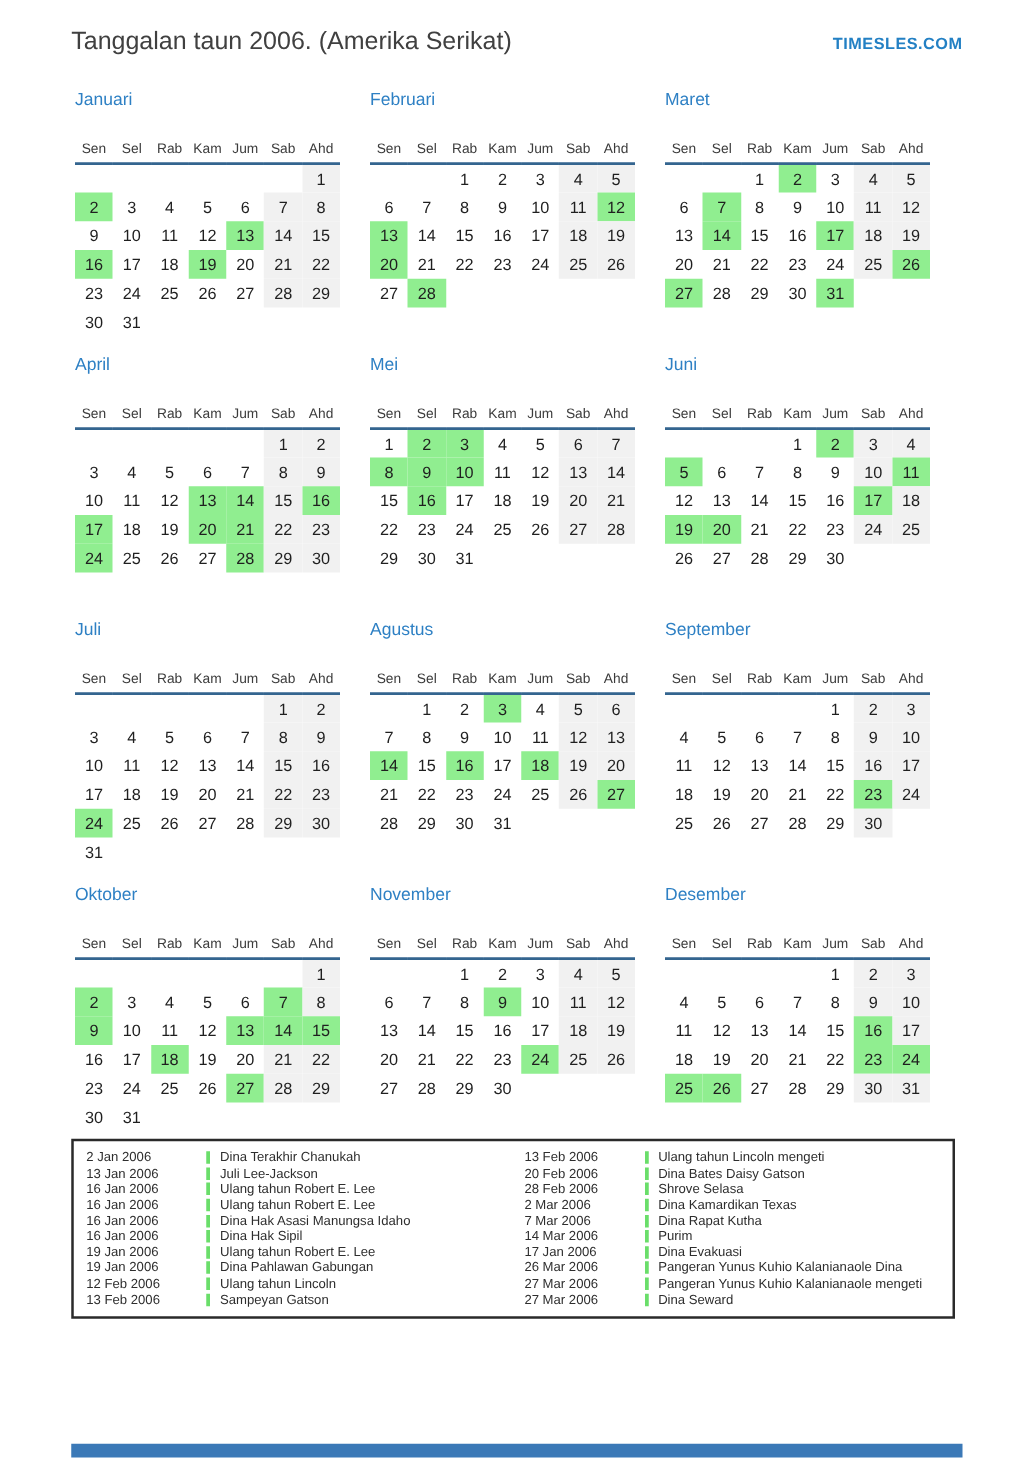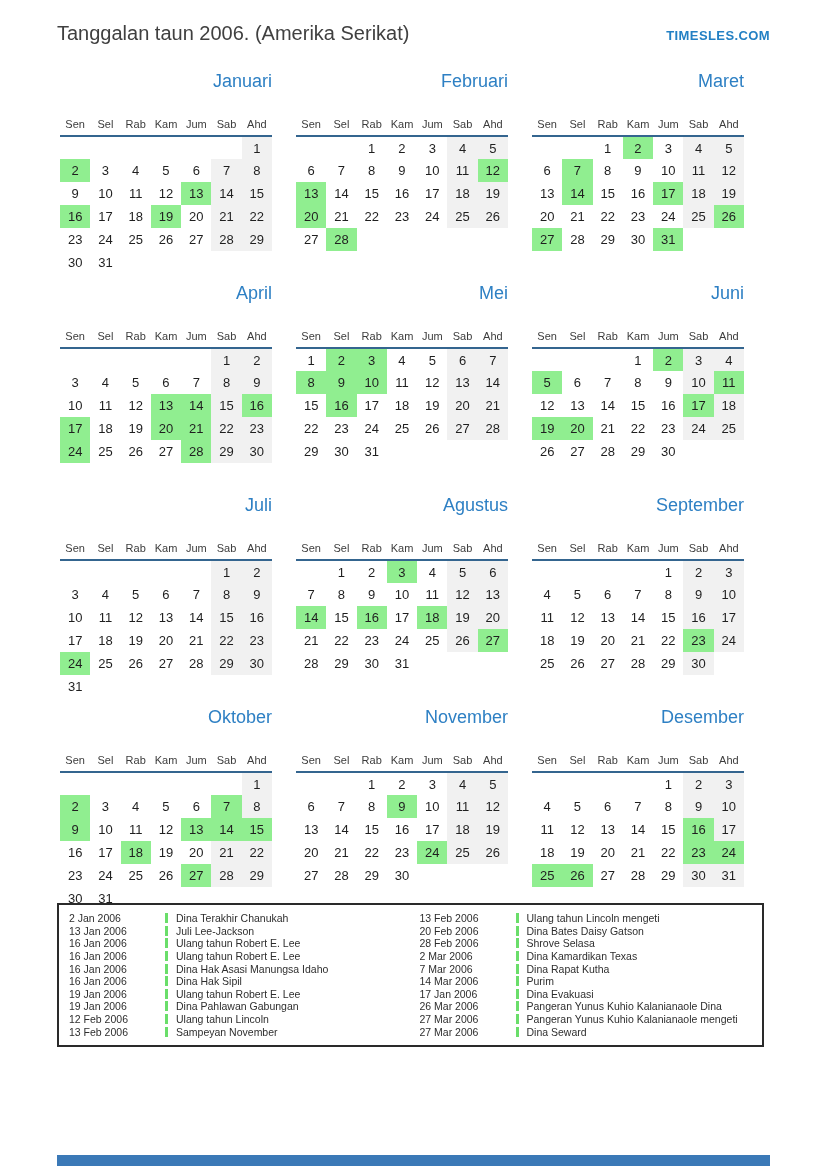--- a/index.html
+++ b/index.html
@@ -20,36 +20,36 @@
 
   
   .months-grid {
     display: grid;
     grid-template-columns: repeat(3, 212px);
     column-gap: 24px;
     row-gap: 20px;
     margin-left: 3px;
   }
   .month { height: 192px; }
-  .mtitle { text-align: right; color: #2e80c4; font-size: 18px; margin: 0 0 6px 0; }
+  .mtitle { text-align: left; color: #2e80c4; font-size: 14px; margin: 0 0 6px 0; }
   table.cal { border-collapse: collapse; width: 100%; table-layout: fixed; margin-top: 24px; }
   .cal th {
     font-size: 11px; font-weight: normal; color: #3c3c3c;
     padding: 2px 0 5px 0; border-bottom: 2px solid #34658f;
   }
   .cal td {
     height: 23px; text-align: center; font-size: 13px; color: #1f1f1f;
     cursor: default;
   }
   .cal td.we { background: #f1f1f1; }
   .cal td.hl { background: #90ee90; }
 
   
   .legend-box {
-    margin-top: 4px;
+    margin-top: 12px;
     width: 707px;
     border: 2px solid #2a2a2a;
     padding: 7px 0 7px 2px;
     display: flex;
   }
   .lcol { width: 50%; }
   .lrow { display: flex; align-items: center; height: 12.6px; }
   .ldate { width: 104px; padding-left: 8px; font-size: 10.5px; color: #2e2e2e; white-space: nowrap; }
   .ltick { width: 3px; height: 10px; background: #6ade6a; margin-right: 8px; flex: 0 0 3px; }
   .lname { font-size: 10.5px; color: #2e2e2e; white-space: nowrap; }
@@ -901,21 +901,21 @@
           <span class="lname">Dina Pahlawan Gabungan</span>
         </div>
         <div class="lrow">
           <span class="ldate">12 Feb 2006</span>
           <span class="ltick"></span>
           <span class="lname">Ulang tahun Lincoln</span>
         </div>
         <div class="lrow">
           <span class="ldate">13 Feb 2006</span>
           <span class="ltick"></span>
-          <span class="lname">Sampeyan November</span>
+          <span class="lname">Sampeyan Gatson</span>
         </div>
       </div>
       <div class="lcol">
         <div class="lrow">
           <span class="ldate">13 Feb 2006</span>
           <span class="ltick"></span>
           <span class="lname">Ulang tahun Lincoln mengeti</span>
         </div>
         <div class="lrow">
           <span class="ldate">20 Feb 2006</span>

